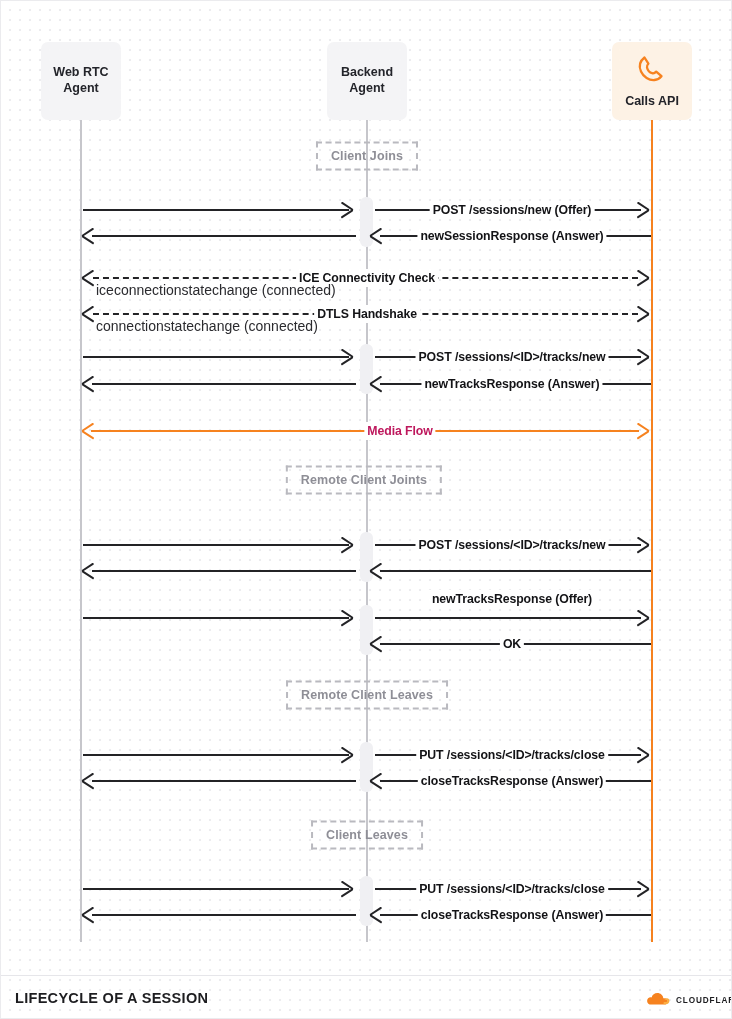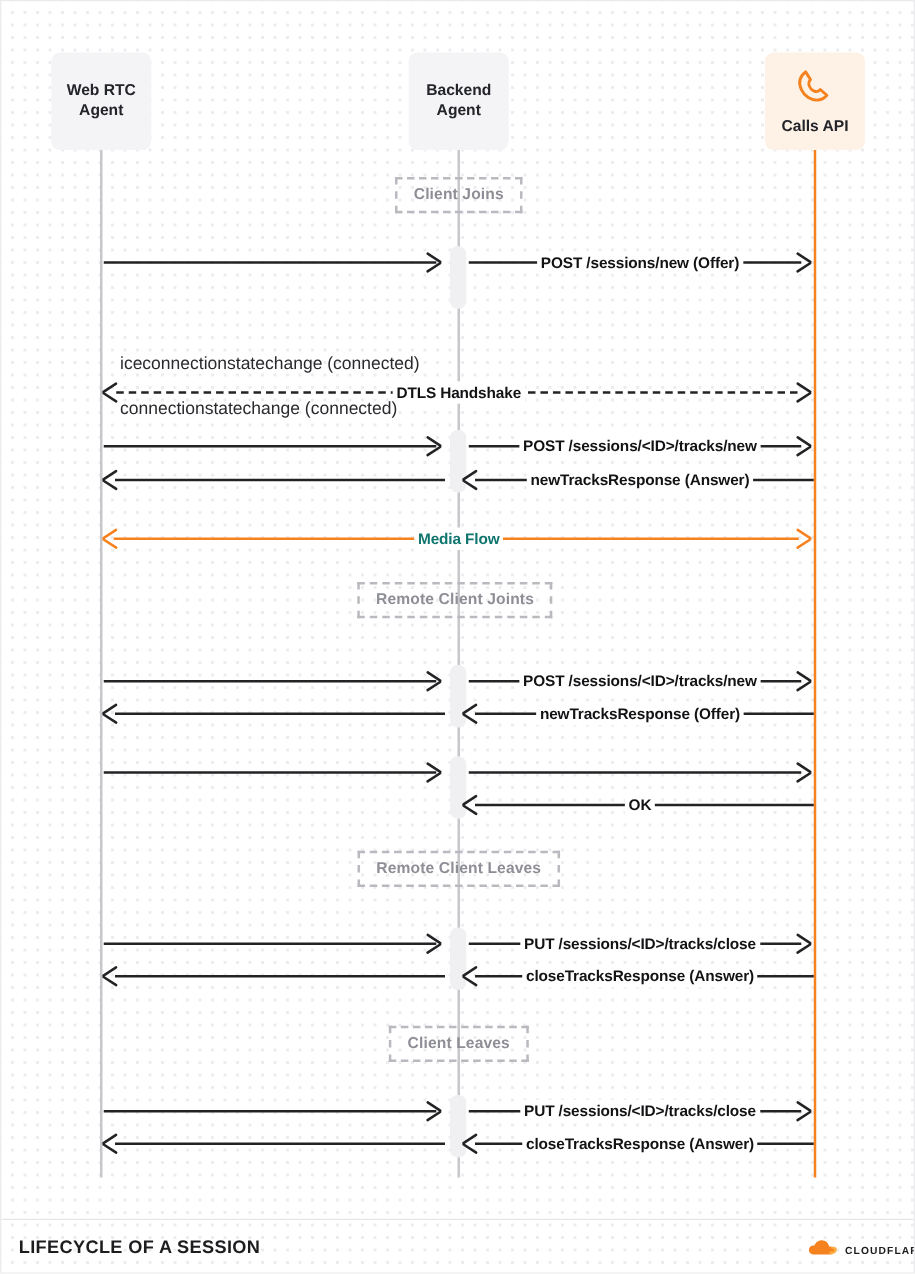--- a/index.html
+++ b/index.html
@@ -84,21 +84,21 @@
   .ilabel{
     position:absolute;top:-1px;height:18px;
     display:flex;align-items:center;justify-content:center;
     transform:translateX(-50%);
     background:#fff;
     padding:0 3px;
     font-size:12.3px;font-weight:bold;color:#131316;
     white-space:nowrap;
     letter-spacing:-0.1px;
   }
-  .ilabel.om{color:#0f766e;}
+  .ilabel.om{color:#be185d;margin-left:33px;}
 
   
   .sublabel{
     position:absolute;
     font-size:14px;font-weight:normal;color:#2a2a2e;
     white-space:nowrap;
     letter-spacing:0;
   }
 
   
@@ -162,21 +162,46 @@
         <i></i>
       </div>
     <div class="line" style="left:374px;width:266px;"></div>
     <div class="head right" style="left:634px;">
         <i></i>
         <i></i>
       </div>
     <div class="ilabel" style="left:511px;">POST /sessions/new (Offer)</div>
   </div>
 
-
+  <div class="msg" style="left:0;top:227px;width:732px;">
+    <div class="head left" style="left:81px;">
+        <i></i>
+        <i></i>
+      </div>
+    <div class="line" style="left:91px;width:264px;"></div>
+    <div class="head left" style="left:369px;">
+        <i></i>
+        <i></i>
+      </div>
+    <div class="line" style="left:379px;width:271px;"></div>
+    <div class="ilabel" style="left:511px;">newSessionResponse (Answer)</div>
+  </div>
+
+  <div class="msg" style="left:0;top:269px;width:732px;">
+    <div class="head left" style="left:81px;">
+        <i></i>
+        <i></i>
+      </div>
+    <div class="line dash" style="left:92px;width:545px;"></div>
+    <div class="head right" style="left:634px;">
+        <i></i>
+        <i></i>
+      </div>
+    <div class="ilabel" style="left:366px;">ICE Connectivity Check</div>
+  </div>
   <div class="sublabel" style="left:95px;top:281px;">iceconnectionstatechange (connected)</div>
 
   <div class="msg" style="left:0;top:305px;width:732px;">
     <div class="head left" style="left:81px;">
         <i></i>
         <i></i>
       </div>
     <div class="line dash" style="left:92px;width:545px;"></div>
     <div class="head right" style="left:634px;">
         <i></i>
@@ -245,21 +270,21 @@
     <div class="head left" style="left:81px;">
         <i></i>
         <i></i>
       </div>
     <div class="line" style="left:91px;width:264px;"></div>
     <div class="head left" style="left:369px;">
         <i></i>
         <i></i>
       </div>
     <div class="line" style="left:379px;width:271px;"></div>
-    <div class="ilabel" style="left:511px;">newTracksResponse (Offer)</div>
+    <div class="ilabel" style="left:511px;margin-top:28px;">newTracksResponse (Offer)</div>
   </div>
 
   <div class="msg" style="left:0;top:609px;width:732px;">
     <div class="line" style="left:82px;width:266px;"></div>
     <div class="head right" style="left:338px;">
         <i></i>
         <i></i>
       </div>
     <div class="line" style="left:374px;width:266px;"></div>
     <div class="head right" style="left:634px;">

